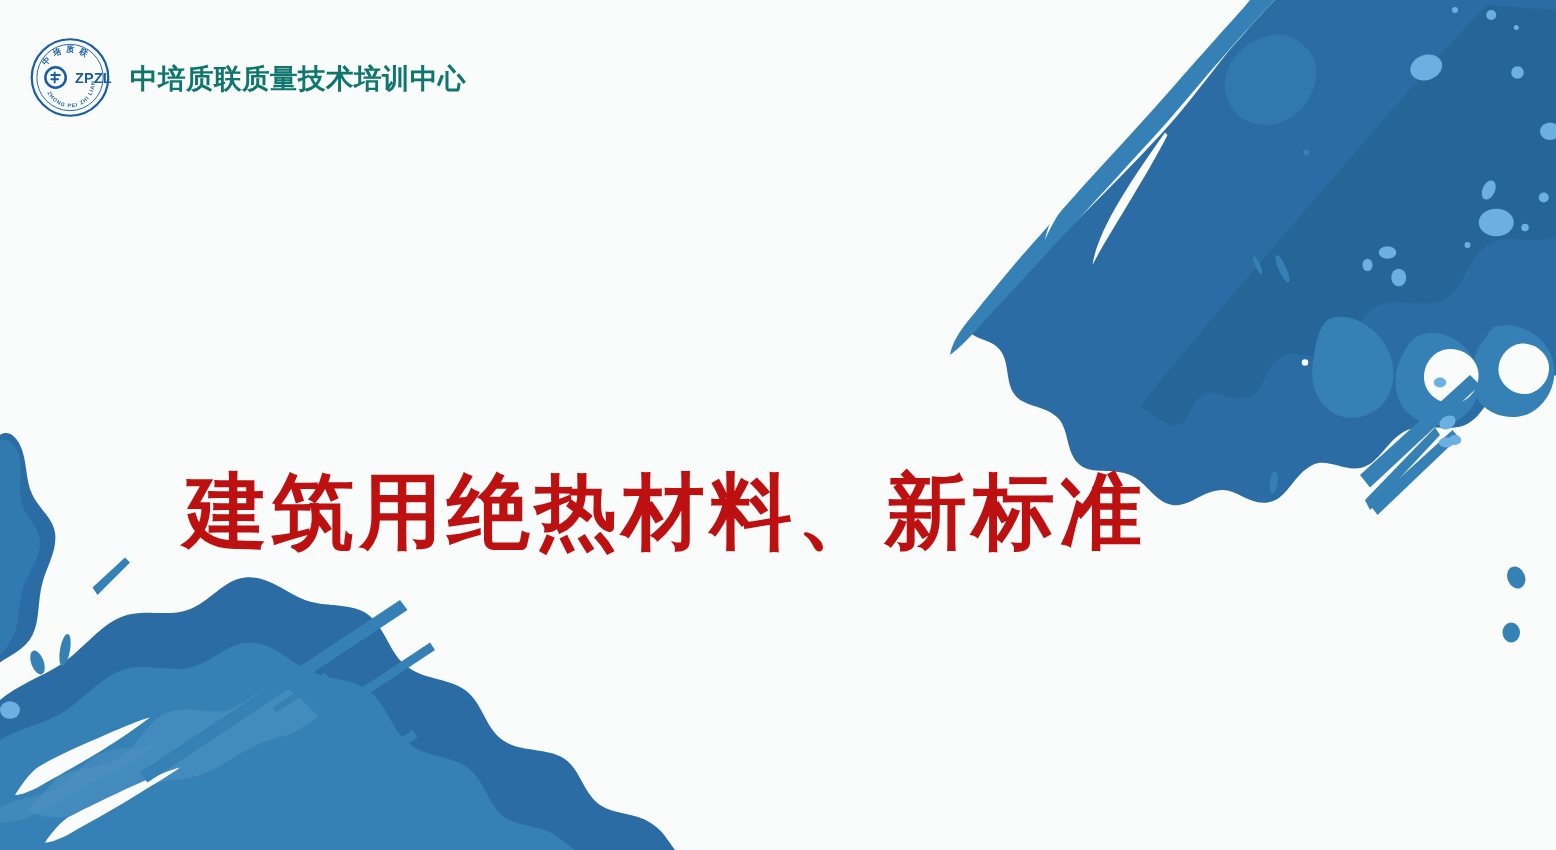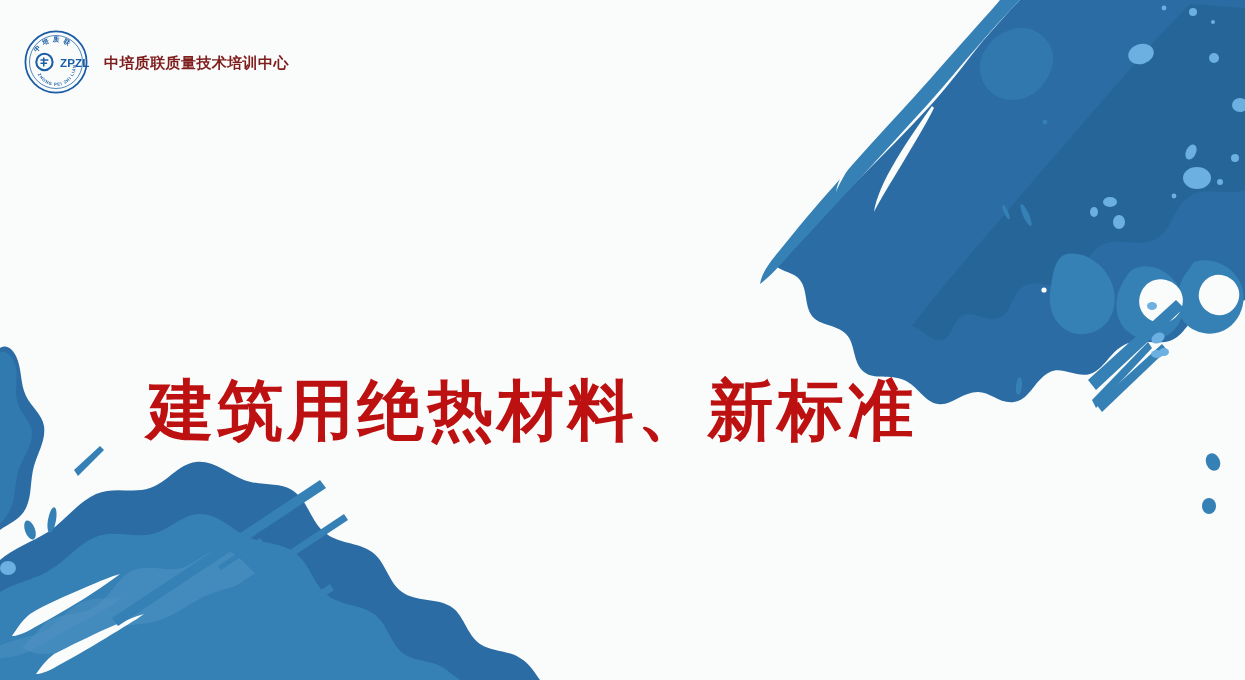--- a/index.html
+++ b/index.html
@@ -43,23 +43,23 @@
     flex: 0 0 68px;
   }
   .brand-lines {
     display: flex;
     flex-direction: column;
     justify-content: center;
     gap: 3px;
     padding-top: 2px;
   }
   .brand-line {
-    font-size: 15px;
+    font-size: 22px;
     font-weight: 700;
-    color: #7f1d1d;
+    color: #0f766e;
     letter-spacing: 0.4px;
     line-height: 1.32;
     white-space: nowrap;
   }
 
   
   .title-wrap {
     position: absolute;
     left: 0;
     top: 372px;

